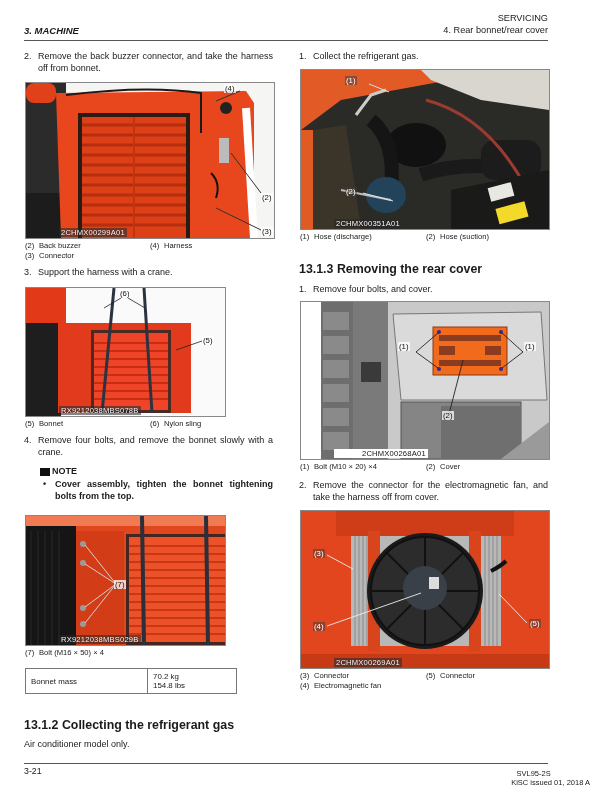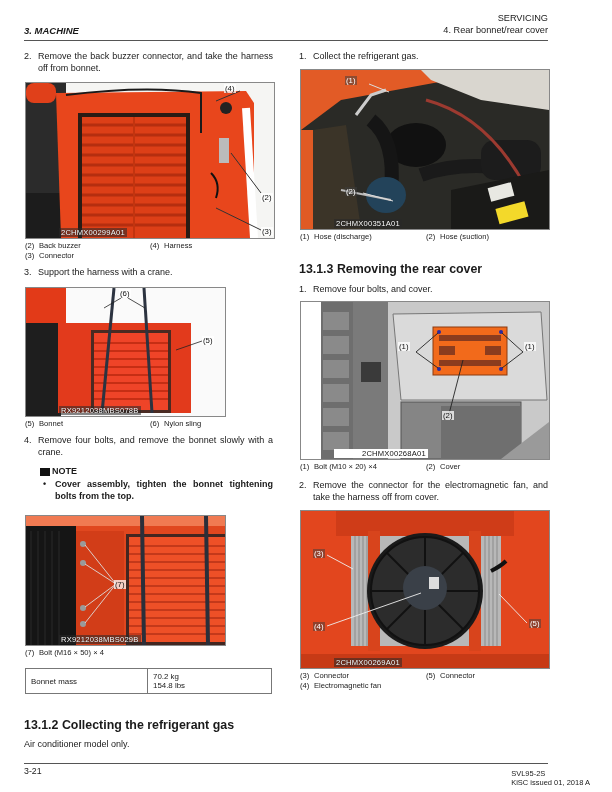--- a/index.html
+++ b/index.html
@@ -4,21 +4,21 @@
 <style>
   html, body { margin:0; padding:0; background:#fff; }
   body { width:612px; height:792px; position:relative; overflow:hidden;
          font-family:"Liberation Sans", sans-serif; color:#1a1a1a; }
   .abs { position:absolute; }
   .hdr-left { left:24px; top:25px; font-size:9.5px; font-weight:bold;font-style:italic; }
   .hdr-right { right:64px; top:13px; text-align:right; font-size:9.2px; line-height:11.5px; }
   .hdr-rule { left:24px; width:524px; top:40px; height:0; border-top:1px solid #555; }
   .ftr-rule { left:24px; width:524px; top:763px; height:0; border-top:1px solid #555; }
   .ftr-left { left:24px; top:766px; font-size:8.8px; }
-  .ftr-right { right:22px; top:769px; text-align:left; font-size:7.5px; line-height:9px; }
+  .ftr-right { right:22px; top:769px; text-align:center; font-size:7.5px; line-height:9px; }
   .step { font-size:9px; line-height:11.6px; display:flex; }
   .step .num { width:14px; flex:none; }
   .step .txt { flex:1; text-align:justify; }
   .fig { overflow:hidden; border:1px solid #888; }
   .fig-id { position:absolute; left:1px; bottom:1px; font-size:7.6px; color:#fff;
             background:rgba(40,40,40,0.55); padding:0 2px; letter-spacing:0.2px;
             text-shadow:0 0 1px #000;margin-left:32px; }
   .callout { position:absolute; font-size:7.8px; color:#111;
              background:rgba(255,255,255,0.75); padding:0 1px; line-height:9px; }
   .callout.dark { color:#fff; background:rgba(60,60,60,0.5); }
@@ -216,21 +216,21 @@
 </div>
 <div class="abs legend" style="left:25px; top:648px; width:250px;">
   <div class="row">
     <div class="cell">
       <span class="lab">(7)</span>
       <span>Bolt (M16 × 50) × 4</span>
     </div>
   </div>
 </div>
 
-<table class="abs spec" style="left:25px; top:668px; width:247px;">
+<table class="abs spec" style="left:25px; top:668px; width:212px;">
   <tbody>
       <tr>
     <td style="width:111px; height:20px;">Bonnet mass</td>
     <td>
       <div>70.2 kg</div>
       <div>154.8 lbs</div>
     </td>
   </tr>
 </tbody>
   </table>

